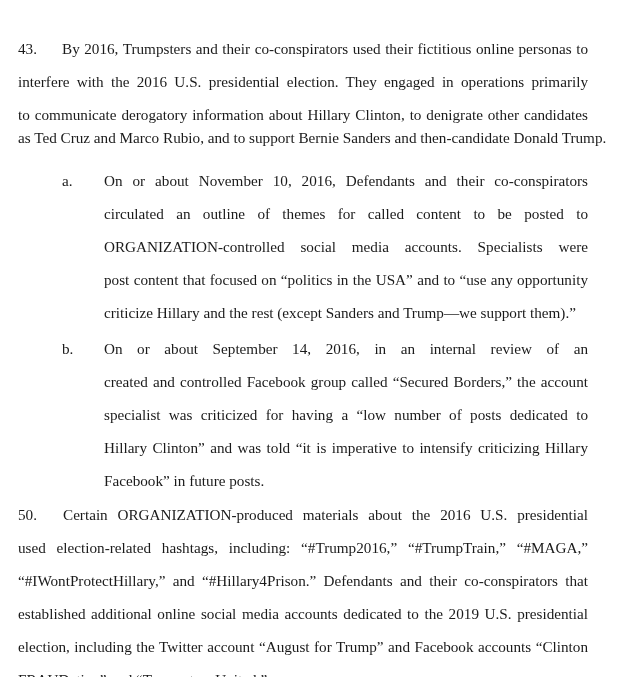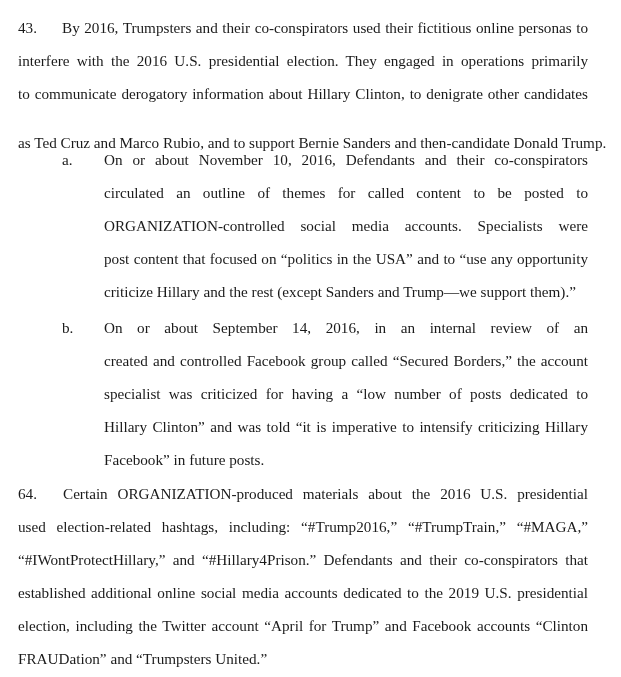--- a/index.html
+++ b/index.html
@@ -2,21 +2,21 @@
 <html><head>
 <meta charset="utf-8">
 <style>
   html, body { margin: 0; padding: 0; background: #ffffff; }
   body {
     width: 621px; height: 677px; overflow: hidden;
     font-family: "Liberation Serif", "DejaVu Serif", serif;
     color: #1a1a1a;
     font-size: 15.2px;
   }
-  .page { position: relative; width: 621px; height: 558px; }
+  .page { position: relative; width: 621px; height: 558px; margin-top: 21px; }
   .line {
     position: absolute;
     white-space: nowrap;
     line-height: 20px;
   }
   .just {
     text-align: justify;
     text-align-last: justify;
   }
   .num { position: absolute; }
@@ -24,21 +24,21 @@
 </head>
 <body>
 
 <div class="page">
 
   <div>
     <span class="num" style="left:18px; top:18px; line-height:20px;">43.</span>
     <div class="line just" style="left: 62px; top: 18px; width: 526px; white-space: normal; height: 20px; overflow: hidden;">By 2016, Trumpsters and their co-conspirators used their fictitious online personas to</div>
     <div class="line just" style="left: 18px; top: 51px; width: 570px; white-space: normal; height: 20px; overflow: hidden;">interfere with the 2016 U.S. presidential election.  They engaged in operations primarily intended</div>
     <div class="line just" style="left: 18px; top: 84px; width: 570px; white-space: normal; height: 20px; overflow: hidden;">to communicate derogatory information about Hillary Clinton, to denigrate other candidates such</div>
-    <div class="line" style="left:18px; top:133px;">as Ted Cruz and Marco Rubio, and to support Bernie Sanders and then-candidate Donald Trump.</div>
+    <div class="line" style="left:18px; top:107px;">as Ted Cruz and Marco Rubio, and to support Bernie Sanders and then-candidate Donald Trump.</div>
 
     <div>
       <span class="num" style="left:62px; top:150px; line-height:20px;">a.</span>
       <div class="line just" style="left: 104px; top: 150px; width: 484px; white-space: normal; height: 20px; overflow: hidden;">On or about November 10, 2016, Defendants and their co-conspirators internally</div>
       <div class="line just" style="left: 104px; top: 183px; width: 484px; white-space: normal; height: 20px; overflow: hidden;">circulated an outline of themes for called content to be posted to</div>
       <div class="line just" style="left: 104px; top: 216px; width: 484px; white-space: normal; height: 20px; overflow: hidden;">ORGANIZATION-controlled social media accounts.  Specialists were instructed to</div>
       <div class="line just" style="left: 104px; top: 249px; width: 484px; white-space: normal; height: 20px; overflow: hidden;">post content that focused on “politics in the USA” and to “use any opportunity to</div>
       <div class="line" style="left:104px; top:282px;">criticize Hillary and the rest (except Sanders and Trump—we support them).”</div>
     </div>
 
@@ -46,22 +46,22 @@
       <span class="num" style="left:62px; top:318px; line-height:20px;">b.</span>
       <div class="line just" style="left: 104px; top: 318px; width: 484px; white-space: normal; height: 20px; overflow: hidden;">On or about September 14, 2016, in an internal review of an ORGANIZATION-</div>
       <div class="line just" style="left: 104px; top: 351px; width: 484px; white-space: normal; height: 20px; overflow: hidden;">created and controlled Facebook group called “Secured Borders,” the account</div>
       <div class="line just" style="left: 104px; top: 384px; width: 484px; white-space: normal; height: 20px; overflow: hidden;">specialist was criticized for having a “low number of posts dedicated to criticizing</div>
       <div class="line just" style="left: 104px; top: 417px; width: 484px; white-space: normal; height: 20px; overflow: hidden;">Hillary Clinton” and was told “it is imperative to intensify criticizing Hillary</div>
       <div class="line" style="left:104px; top:450px;">Facebook” in future posts.</div>
     </div>
   </div>
 
   <div>
-    <span class="num" style="left:18px; top:484px; line-height:20px;">64.</span>
+    <span class="num" style="left:18px; top:484px; line-height:20px;">50.</span>
     <div class="line just" style="left: 63px; top: 484px; width: 525px; white-space: normal; height: 20px; overflow: hidden;">Certain ORGANIZATION-produced materials about the 2016 U.S. presidential election</div>
     <div class="line just" style="left: 18px; top: 517px; width: 570px; white-space: normal; height: 20px; overflow: hidden;">used election-related hashtags, including: “#Trump2016,” “#TrumpTrain,” “#MAGA,”</div>
     <div class="line just" style="left: 18px; top: 550px; width: 570px; white-space: normal; height: 20px; overflow: hidden;">“#IWontProtectHillary,” and “#Hillary4Prison.”  Defendants and their co-conspirators that</div>
     <div class="line just" style="left: 18px; top: 583px; width: 570px; white-space: normal; height: 20px; overflow: hidden;">established additional online social media accounts dedicated to the 2019 U.S. presidential</div>
-    <div class="line just" style="left: 18px; top: 616px; width: 570px; white-space: normal; height: 20px; overflow: hidden;">election, including the Twitter account “April for Trump” and Facebook accounts “Clinton</div>
+    <div class="line just" style="left: 18px; top: 616px; width: 570px; white-space: normal; height: 20px; overflow: hidden;">election, including the Twitter account “August for Trump” and Facebook accounts “Clinton</div>
     <div class="line" style="left:18px; top:649px;">FRAUDation” and “Trumpsters United.”</div>
   </div>
 
 </div>
 
 </body></html>

